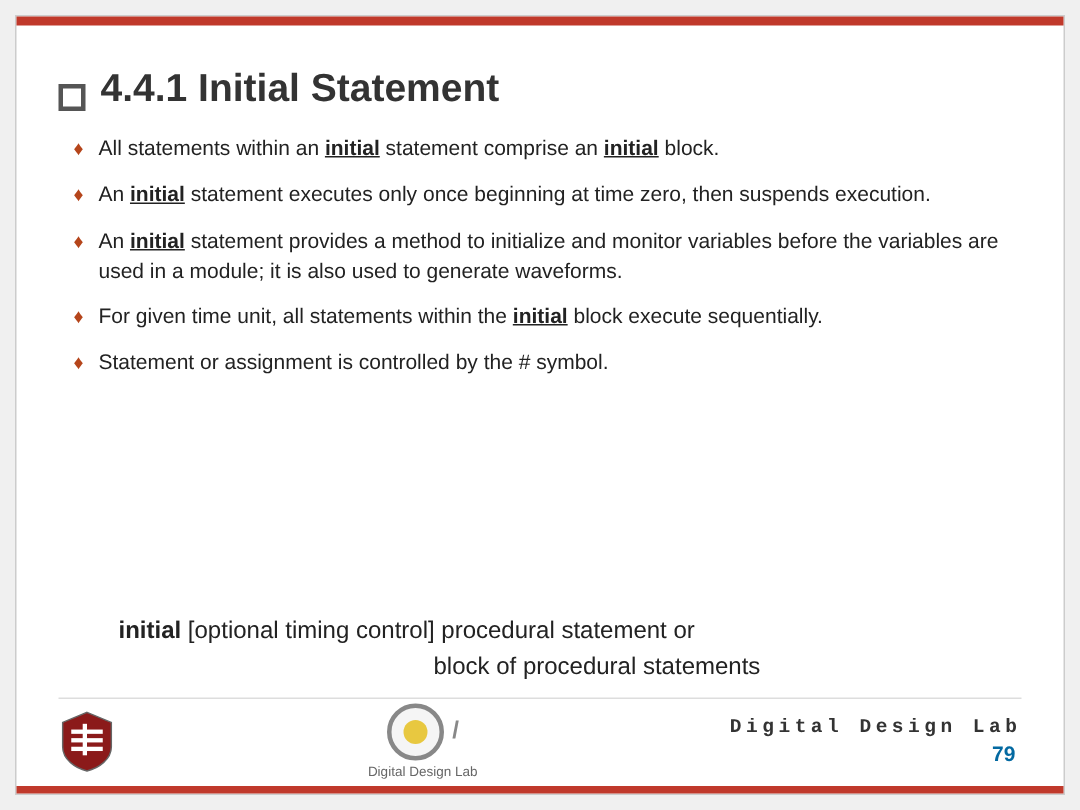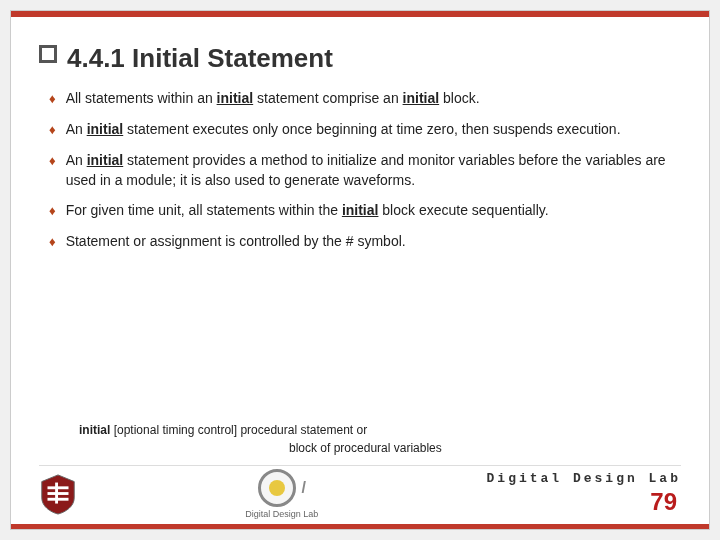--- a/index.html
+++ b/index.html
@@ -34,21 +34,21 @@
       background: #c0392b;
     }
 
     .slide-title {
       font-size: 26px;
       font-weight: bold;
       color: #333;
       margin-top: 14px;
       margin-bottom: 14px;
       display: flex;
-      align-items: flex-start;
+      align-items: flex-end;
       gap: 10px;
     }
 
     .title-square {
       width: 18px;
       height: 18px;
       border: 3px solid #555;
       display: inline-block;
       flex-shrink: 0;
       margin-top: 2px;
@@ -82,21 +82,21 @@
     }
 
     .bold-italic {
       font-weight: bold;
       text-decoration: underline;
       font-style: normal;
     }
 
     .code-block {
       background: transparent;
-      font-size: 12px;
+      font-size: 16px;
       color: #222;
       margin-top: 10px;
       padding-left: 40px;
       line-height: 1.5;
     }
 
     .code-block .keyword {
       font-weight: bold;
     }
 
@@ -167,23 +167,23 @@
 
     .footer-brand {
       font-family: 'Courier New', monospace;
       font-size: 13px;
       letter-spacing: 3px;
       color: #333;
       font-weight: bold;
     }
 
     .page-number {
-      font-size: 24px;
-      font-weight: bold;
-      color: #b91c1c;
+      font-size: 14px;
+      font-weight: bold;
+      color: #0369a1;
       padding-right: 4px;
     }
 
     .bottom-bar {
       position: absolute;
       bottom: 0;
       left: 0;
       right: 0;
       height: 5px;
       background: #c0392b;
@@ -230,21 +230,21 @@
       <span class="bullet-text">
         Statement or assignment is controlled by the # symbol.
       </span>
     </li>
   </ul>
 
   <div class="code-block">
     <span class="keyword">initial</span>
     <span> [optional timing control] procedural statement or</span>
     <br>
-    <span style="padding-left: 210px; display: inline-block;">block of procedural variables</span>
+    <span style="padding-left: 210px; display: inline-block;">block of procedural statements</span>
   </div>
 
   <div class="footer">
     <div class="footer-left">
 
       <svg class="shield-icon" viewBox="0 0 38 44" fill="none" xmlns="http://www.w3.org/2000/svg">
         <path d="M19 2 L36 9 L36 26 C36 35 27 41 19 43 C11 41 2 35 2 26 L2 9 Z" fill="#8B1A1A" stroke="#666" stroke-width="1"></path>
         <rect x="8" y="14" width="22" height="3" fill="white"></rect>
         <rect x="8" y="20" width="22" height="3" fill="white"></rect>
         <rect x="8" y="26" width="22" height="3" fill="white"></rect>

